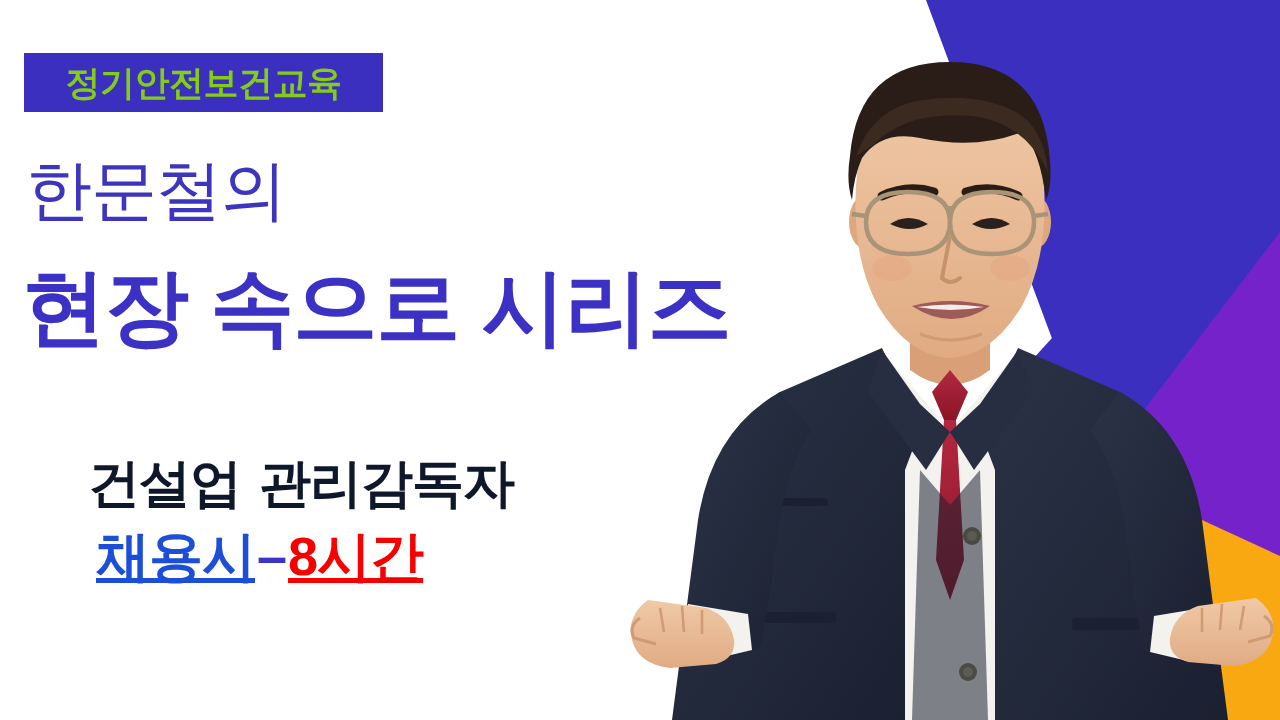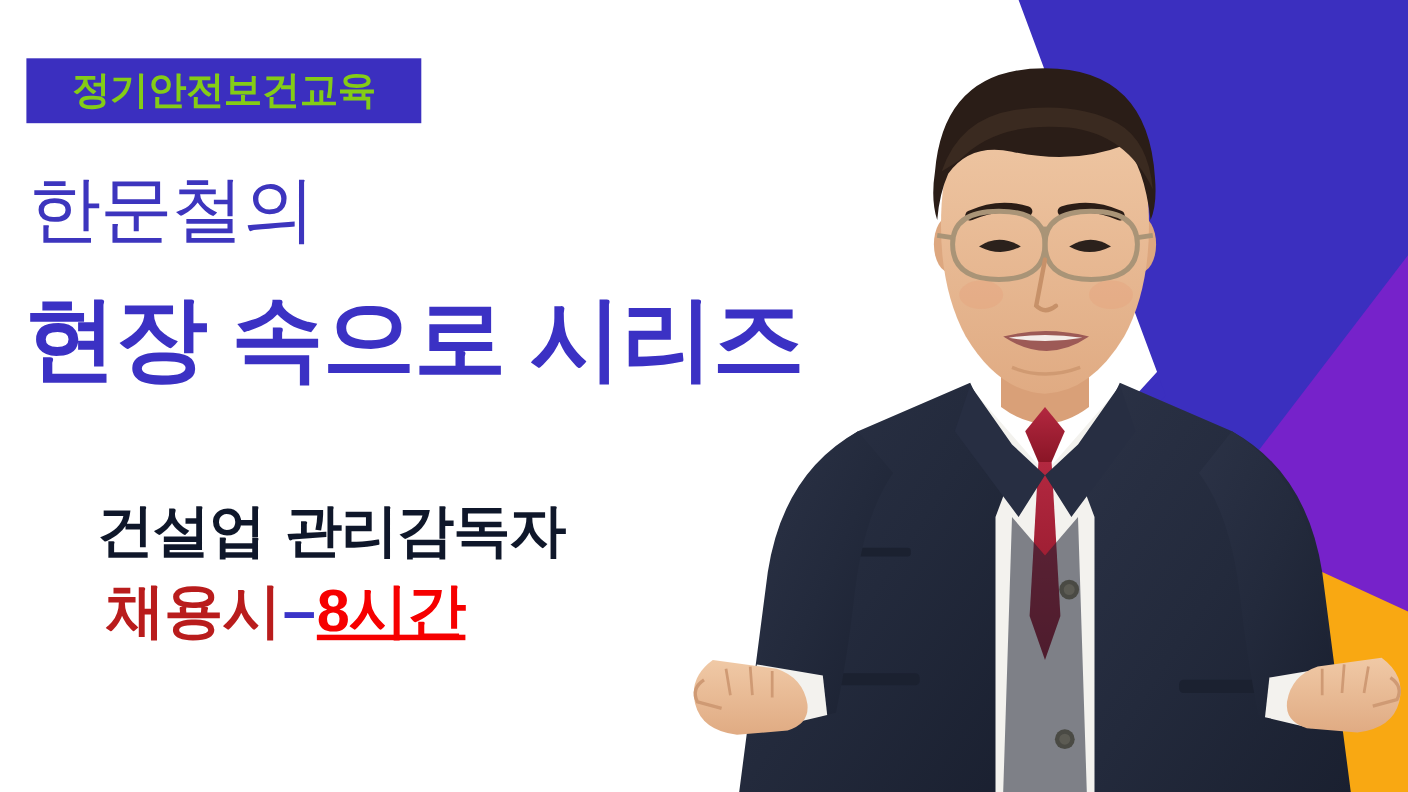--- a/index.html
+++ b/index.html
@@ -113,21 +113,21 @@
   .subtitle-2 {
     position: absolute;
     left: 96px;
     top: 527px;
     font-size: 54px;
     font-weight: bold;
     letter-spacing: -1px;
     line-height: 1.1;
     white-space: nowrap;
   }
-  .subtitle-2 .seg-blue { color: #b91c1c; }
+  .subtitle-2 .seg-blue { color: #1d4ed8; text-decoration: underline; }
   .subtitle-2 .seg-dash { color: #3A34C8; padding: 0 2px; }
   .subtitle-2 .seg-red  { color: #F60000; text-decoration: underline; }
 </style>
 </head>
 <body>
 
 <div class="thumbnail">
 
   <svg class="bands" viewBox="0 0 1280 720" preserveAspectRatio="none" aria-hidden="true">
 

